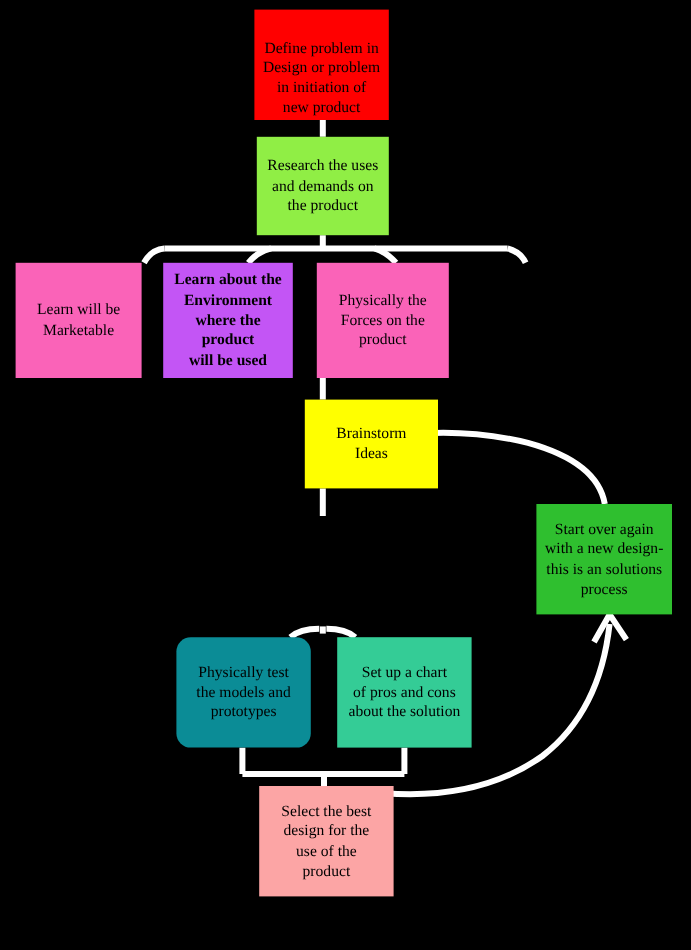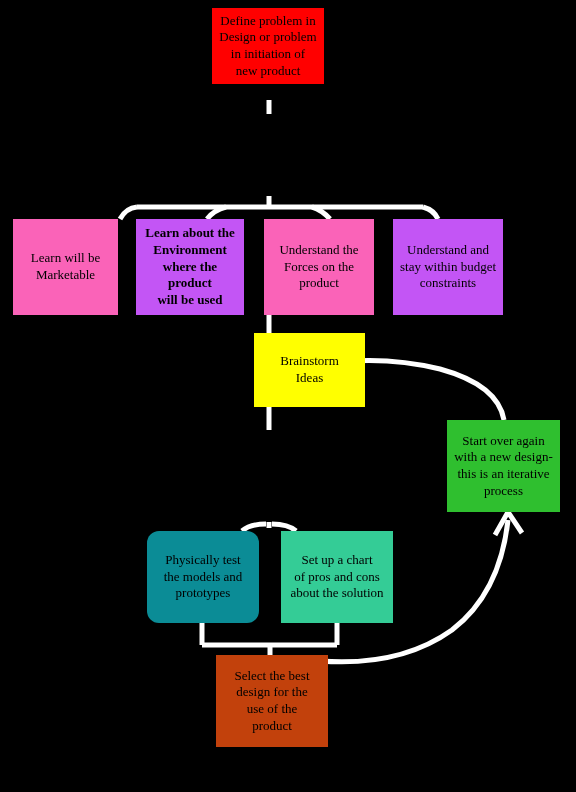--- a/index.html
+++ b/index.html
@@ -74,66 +74,66 @@
 
       <path stroke-width="5" d="M 504 420 Q 498 385 440 369 Q 390 357 340 362"></path>
     </g>
 
     <g fill="none" stroke="#ffffff" stroke-width="5" stroke-linecap="butt" stroke-linejoin="miter">
       <polyline points="495,535 508,512 522,533"></polyline>
       <polyline points="352,352 331,363 352,375"></polyline>
     </g>
   </svg>
 
-  <div class="node" style="left: 212px; top: 8px; width: 112px; height: 76px; background: rgb(255, 0, 0);">
+  <div class="node" style="left: 212px; top: 8px; width: 112px; height: 92px; background: rgb(255, 0, 0); align-items: flex-end;">
     <span>Define problem in
 Design or problem
 in initiation of
 new product</span>
+  </div>
+  <div class="node" style="left: 214px; top: 114px; width: 110px; height: 82px; background: rgb(144, 238, 69);">
+    <span>Research the uses
+and demands on
+the product</span>
   </div>
   <div class="node" style="left: 13px; top: 219px; width: 105px; height: 96px; background: rgb(250, 99, 184);">
     <span>Learn will be
 Marketable</span>
   </div>
   <div class="node" style="left: 136px; top: 219px; width: 108px; height: 96px; background: rgb(195, 85, 245); font-weight: bold;">
     <span>Learn about the
 Environment
 where the product
 will be used</span>
   </div>
   <div class="node" style="left: 264px; top: 219px; width: 110px; height: 96px; background: rgb(250, 99, 184);">
-    <span>Understand the
+    <span>Physically the
 Forces on the
 product</span>
-  </div>
-  <div class="node" style="left: 393px; top: 219px; width: 110px; height: 96px; background: rgb(195, 85, 245);">
-    <span>Understand and
-stay within budget
-constraints</span>
   </div>
   <div class="node" style="left: 214px; top: 333px; width: 111px; height: 74px; background: rgb(255, 255, 0); margin-left: 40px;">
     <span>Brainstorm
 Ideas</span>
   </div>
   <div class="node" style="left: 147px; top: 531px; width: 112px; height: 92px; background: rgb(11, 140, 150); border-radius: 12px;">
     <span>Physically test
 the models and
 prototypes</span>
   </div>
   <div class="node" style="left: 281px; top: 531px; width: 112px; height: 92px; background: rgb(52, 204, 150);">
     <span>Set up a chart
 of pros and cons
 about the solution</span>
   </div>
-  <div class="node" style="left: 216px; top: 655px; width: 112px; height: 92px; background: #c2410c;">
+  <div class="node" style="left: 216px; top: 655px; width: 112px; height: 92px; background: #fca5a5;">
     <span>Select the best
 design for the
 use of the
 product</span>
   </div>
   <div class="node" style="left: 447px; top: 420px; width: 113px; height: 92px; background: rgb(47, 191, 47);">
     <span>Start over again
 with a new design-
-this is an iterative
+this is an solutions
 process</span>
   </div>
 
 </div>
 
 </body></html>

